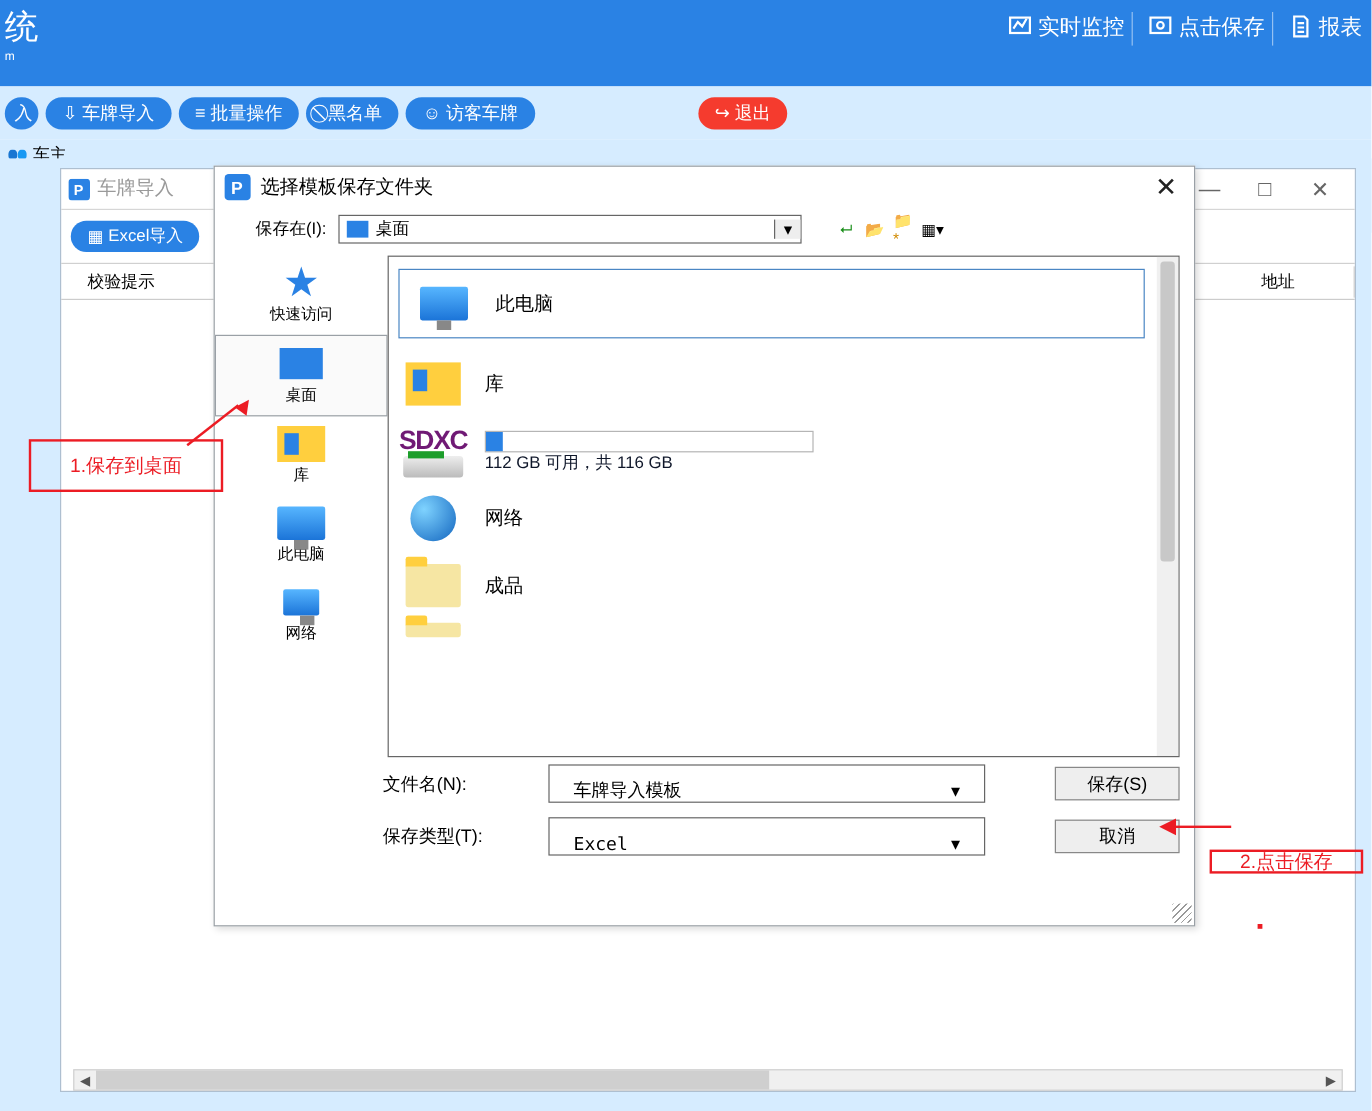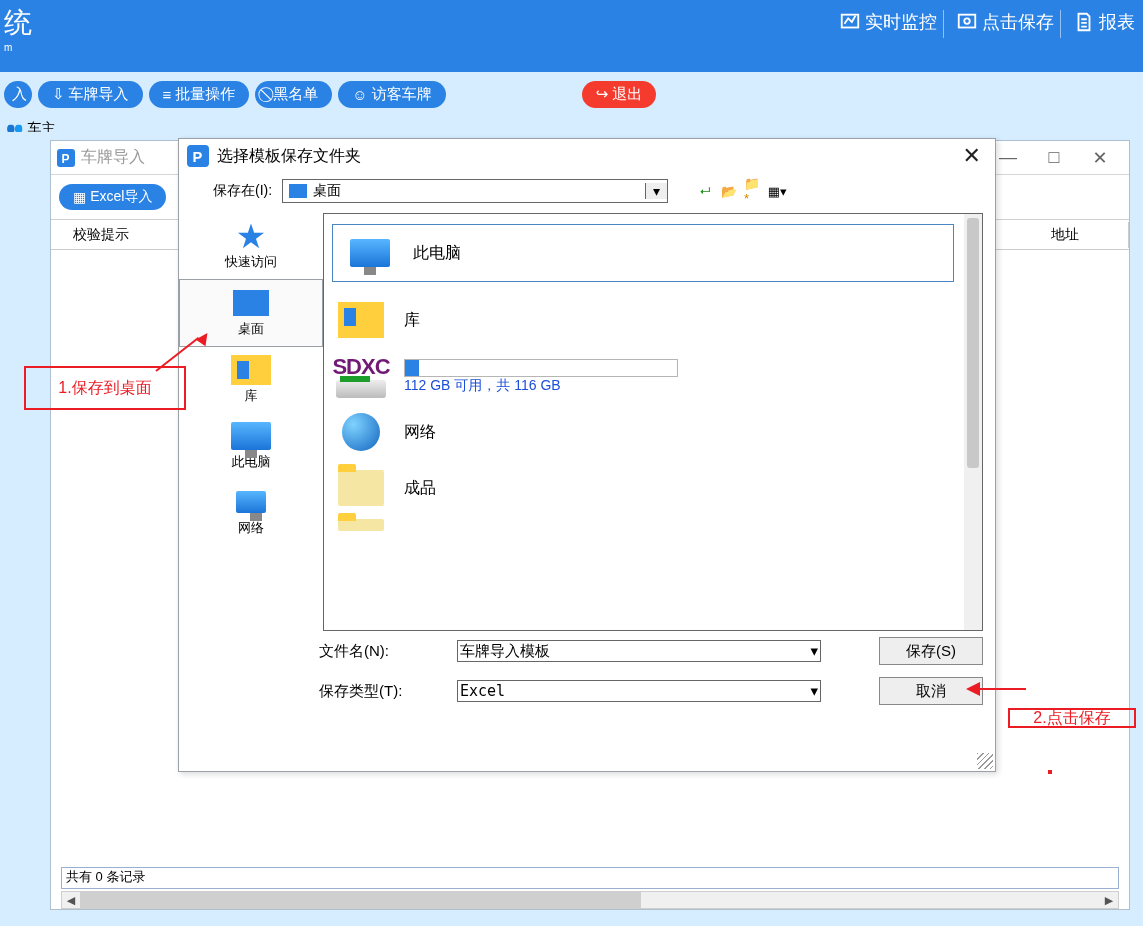--- a/index.html
+++ b/index.html
@@ -63,28 +63,28 @@
 .dialog .place { display: flex; flex-direction: column; align-items: center; font-size: 13px; padding: 6px 4px 8px 4px; cursor: pointer; }
 .dialog .place .pic { width: 44px; height: 34px; display: flex; align-items: center; justify-content: center; }
 .dialog .place.selected { border: 1px solid #9aa0a6; background: #fafafa; }
 
 .dialog .listing { flex: 1; border: 1px solid #666; margin: 0 12px 0 0; position: relative; overflow: hidden; background: #fff; }
 .dialog .listing .vscroll { position: absolute; right: 0; top: 0; bottom: 0; width: 18px; background: #f0f0f0; }
 .dialog .listing .vscroll::before { content: ""; position: absolute; left: 3px; right: 3px; top: 4px; height: 60%; background: #c8c8c8; border-radius: 3px; }
 .dialog .item { display: flex; align-items: center; gap: 14px; padding: 6px 8px; font-size: 16px; }
 .dialog .item .iic { width: 58px; height: 44px; display: flex; align-items: center; justify-content: center; }
 .dialog .item .info { display: flex; flex-direction: column; }
-.dialog .item .sub { color: #1d4ed8; font-size: 14px; }
+.dialog .item .sub { color: #0f172a; font-size: 14px; }
 .dialog .item .bar { width: 274px; height: 18px; border: 1px solid #b5b5b5; margin-top: 2px; position: relative; }
 .dialog .item .bar::before { content: ""; position: absolute; left: 0; top: 0; bottom: 0; width: 5%; background: #2a82e4; }
 .dialog .item.box { border: 1px solid #4a86c4; }
 
 .dialog .formrow { display: flex; align-items: center; gap: 20px; padding: 6px 12px 6px 140px; font-size: 15px; }
 .dialog .formrow label { width: 118px; }
-.dialog .formrow .combo { flex: 1; height: 22px; border: 1px solid #666; display: flex; align-items: center; padding: 0 2px; max-width: 364px; }
+.dialog .formrow .combo { flex: 1; height: 32px; border: 1px solid #666; display: flex; align-items: flex-end; padding: 0 20px; max-width: 364px; }
 .dialog .formrow .combo .drop { margin-left: auto; }
 .dialog .actbtn { width: 104px; height: 28px; border: 1px solid #888; background: #eee; font-size: 15px; margin-left: auto; display: flex; align-items: center; justify-content: center; cursor: pointer; }
 .dialog .grip { position: absolute; right: 2px; bottom: 2px; width: 16px; height: 16px; background: repeating-linear-gradient(135deg,#999 0 1px,transparent 1px 4px); }
 
 
 .ann { position: absolute; border: 2px solid #ec1c24; color: #ec1c24; font-size: 16px; display: flex; align-items: center; justify-content: center; z-index: 20; background: rgba(255,255,255,0); }
 .ann1 { left: 24px; top: 366px; width: 162px; height: 44px; }
 .ann2 { left: 1008px; top: 708px; width: 128px; height: 20px; }
 
 .arrowline { position: absolute; background: #ec1c24; height: 2px; z-index: 20; }
@@ -190,21 +190,20 @@
         <span>Excel导入</span>
       </div>
     </div>
     <div class="hl"></div>
     <div class="tablehdr">
       <div class="col" style="width:130px">校验提示</div>
       <div class="col" style="flex:1;border-right:none"></div>
       <div class="col" style="width:100px">地址</div>
     </div>
 
-    <div class="footer">共有 0 条记录</div>
     <div class="hscroll">
       <div class="arrow">◀</div>
       <div class="track">
           <div class="thumb"></div>
         </div>
       <div class="arrow">▶</div>
     </div>
   </div>
 
   <div class="dialog">

